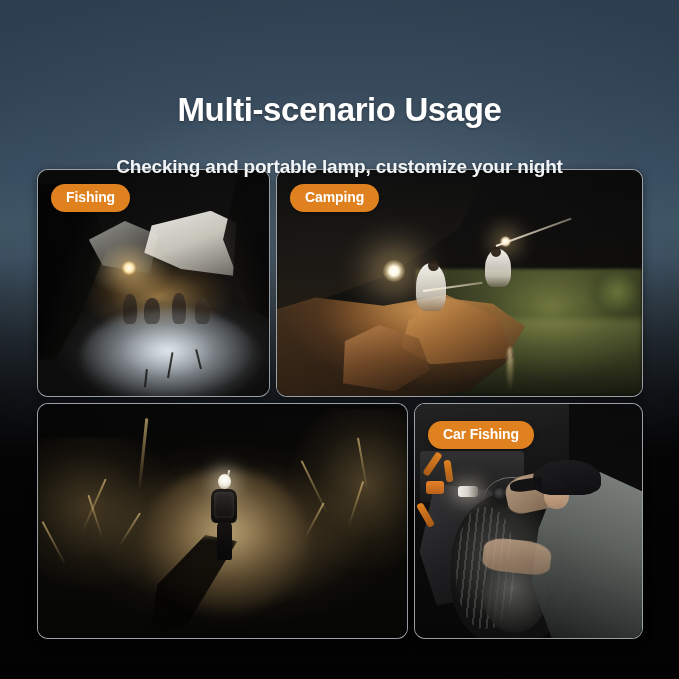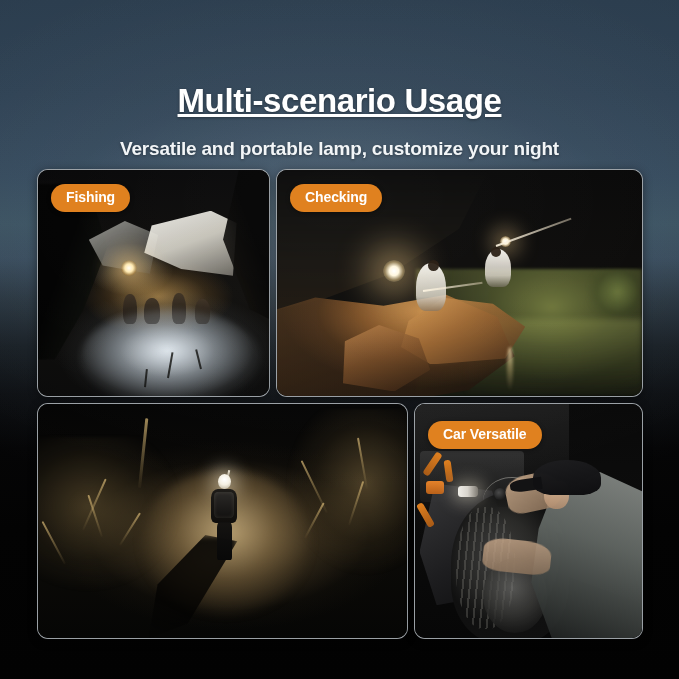--- a/index.html
+++ b/index.html
@@ -46,29 +46,28 @@
   
   .header {
     position: absolute;
     left: 0;
     top: 0;
     width: 679px;
     text-align: center;
     z-index: 5;
   }
   .title {
-    margin: 4px;
+    margin: 13px;
     padding-top: 78px;
     font-size: 33px;
     line-height: 1.15;
     font-weight: 700;
     letter-spacing: -0.4px;
     color: #ffffff;
     text-shadow: 0 1px 3px rgba(0,0,0,0.35);
-    text-decoration: underline;
   }
   .subtitle {
     margin: 0;
     padding-top: 14px;
     font-size: 19px;
     line-height: 1.2;
     font-weight: 600;
     letter-spacing: -0.2px;
     color: #f2f5f7;
     text-shadow: 0 1px 3px rgba(0,0,0,0.35);
@@ -550,21 +549,21 @@
     border-radius: 50% 50% 0 0 / 100% 100% 0 0;
   }
 </style>
 </head>
 <body>
 
 <div class="page">
 
   <div class="header">
     <h1 class="title">Multi-scenario Usage</h1>
-    <p class="subtitle">Versatile and portable lamp, customize your night</p>
+    <p class="subtitle">Checking and portable lamp, customize your night</p>
   </div>
 
   <div class="grid">
 
     <div class="card card-camping">
       <div class="photo">
         <div class="camp-bg"></div>
         <div class="camp-bush-l"></div>
         <div class="camp-tarp2"></div>
         <div class="camp-tarp"></div>
@@ -597,21 +596,21 @@
         <div class="fish-lamp-big"></div>
         <div class="fish-lamp-small"></div>
         <div class="fish-angler fish-a1"></div>
         <div class="fish-head" style="left:41.5%;top:40%;width:11px;height:11px;"></div>
         <div class="fish-angler fish-a2"></div>
         <div class="fish-head" style="left:58.5%;top:34%;width:10px;height:10px;"></div>
         <div class="fish-rod" style="left:60%;top:33%;width:80px;transform:rotate(-20deg);"></div>
         <div class="fish-rod" style="left:40%;top:53%;width:60px;transform:rotate(-8deg);"></div>
         <div class="fish-reflect"></div>
       </div>
-      <span class="badge">Checking</span>
+      <span class="badge">Camping</span>
     </div>
 
     <div class="card card-backpacking">
       <div class="photo">
         <div class="bp-bg"></div>
         <div class="bp-pool"></div>
         <div class="bp-grass-l"></div>
         <div class="bp-grass-r"></div>
 
         <div class="bp-blade" style="left:12%;top:30%;height:56px;transform:rotate(24deg);"></div>
@@ -653,17 +652,17 @@
         <div class="car-knob"></div>
         <div class="car-cable"></div>
 
         <div class="car-person"></div>
         <div class="car-arm-up"></div>
         <div class="car-arm-low"></div>
         <div class="car-face"></div>
         <div class="car-cap"></div>
         <div class="car-cap-brim"></div>
       </div>
-      <span class="badge">Car Versatile</span>
+      <span class="badge">Car Fishing</span>
     </div>
 
   </div>
 </div>
 
 </body></html>

